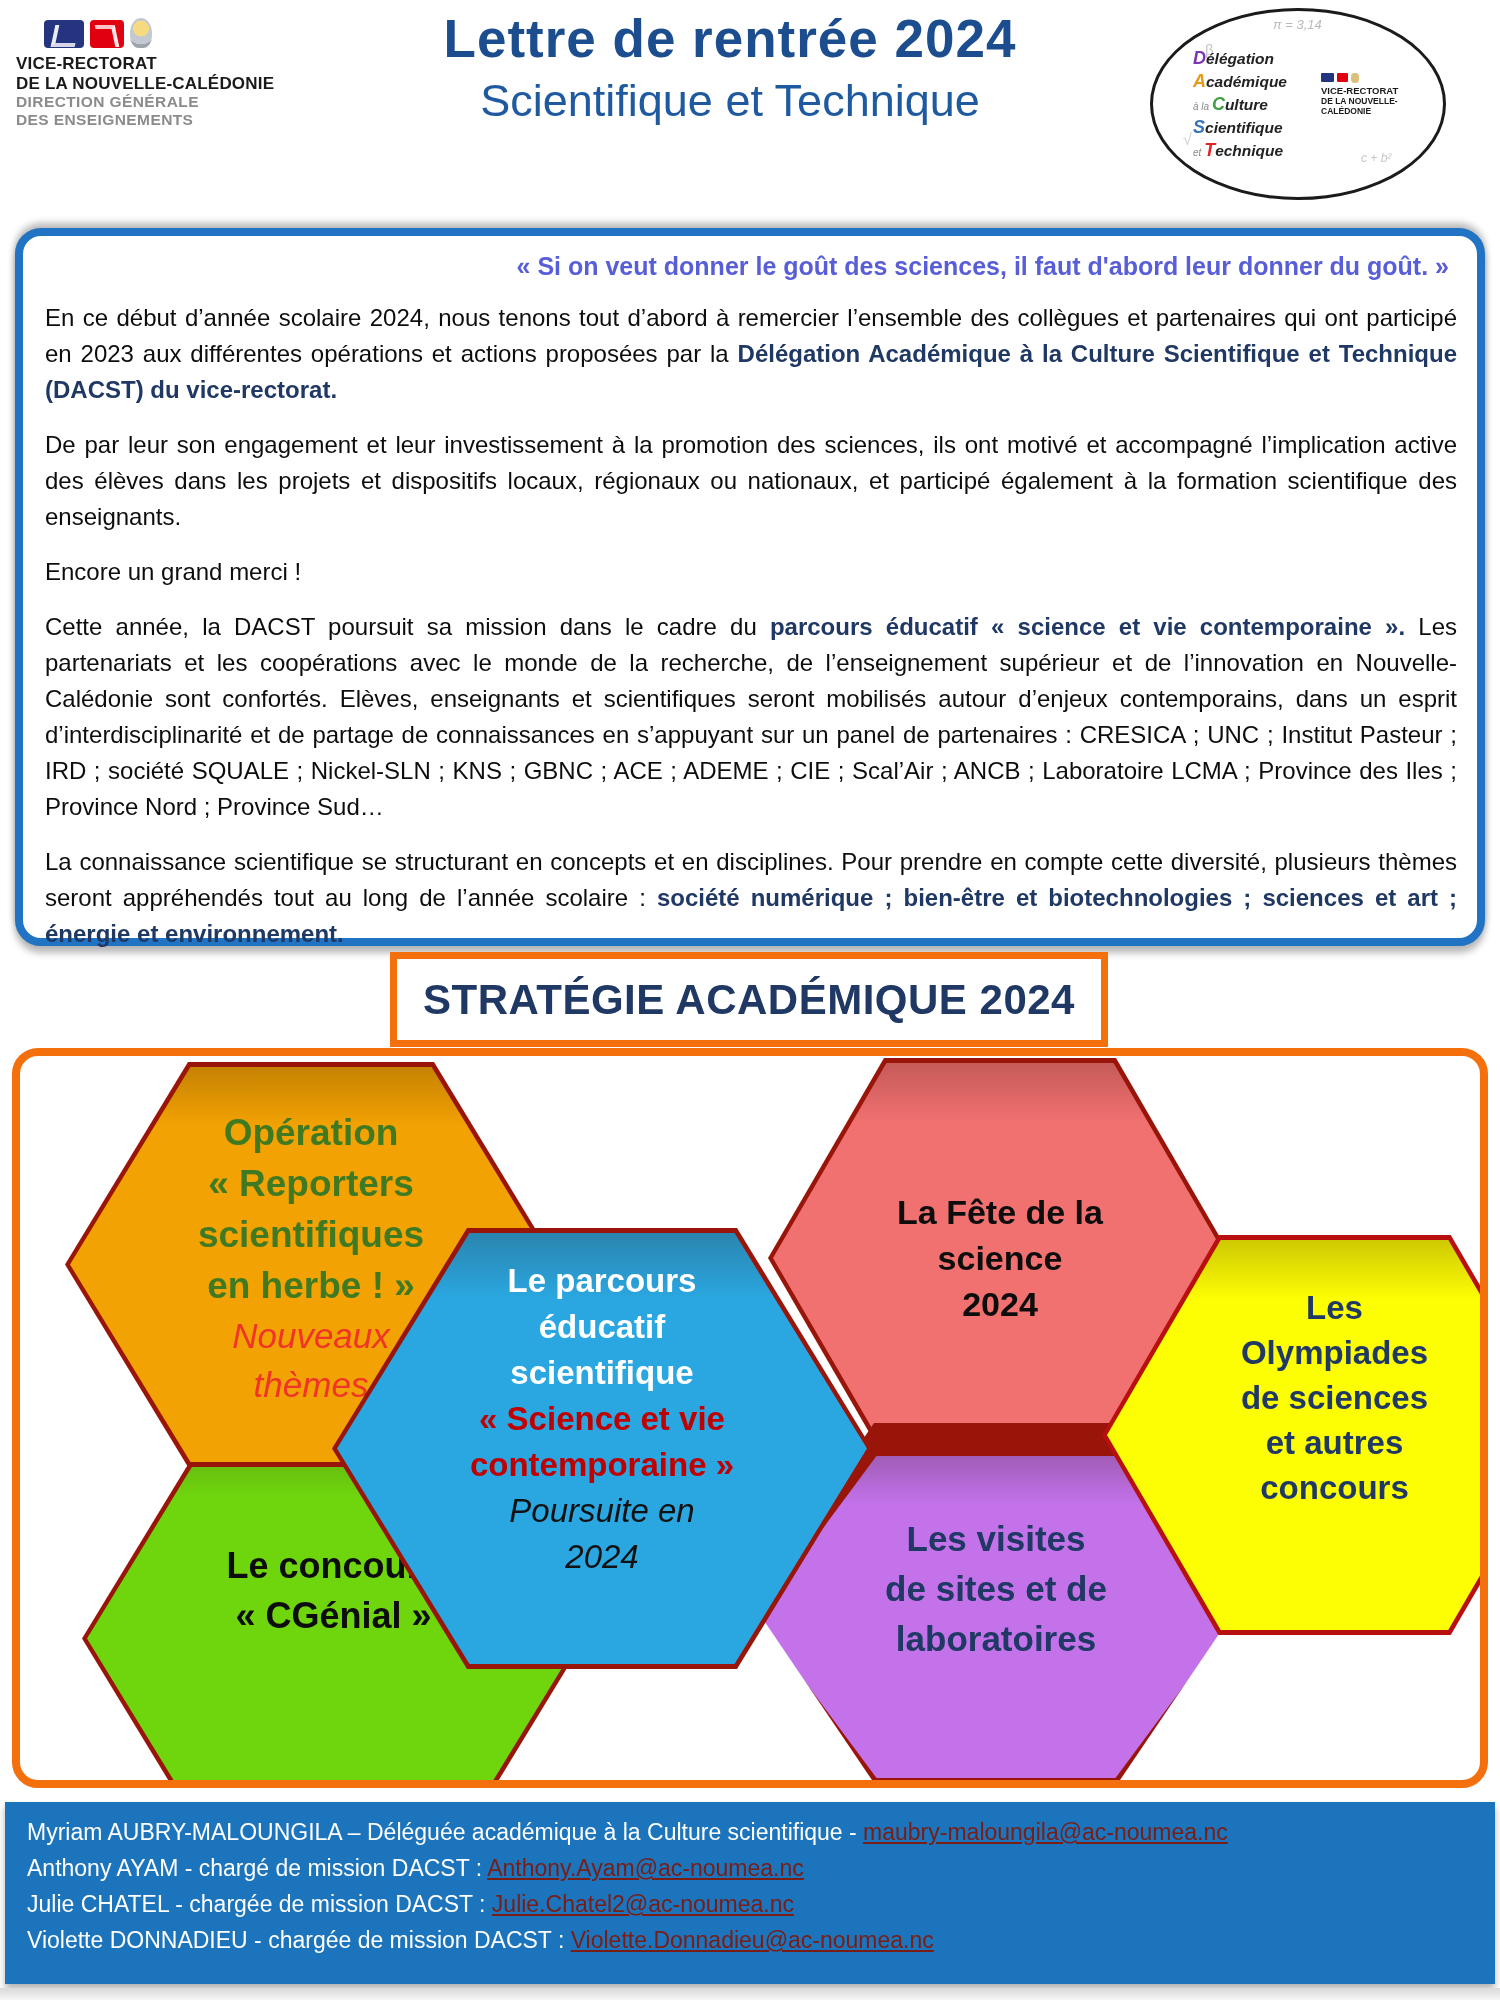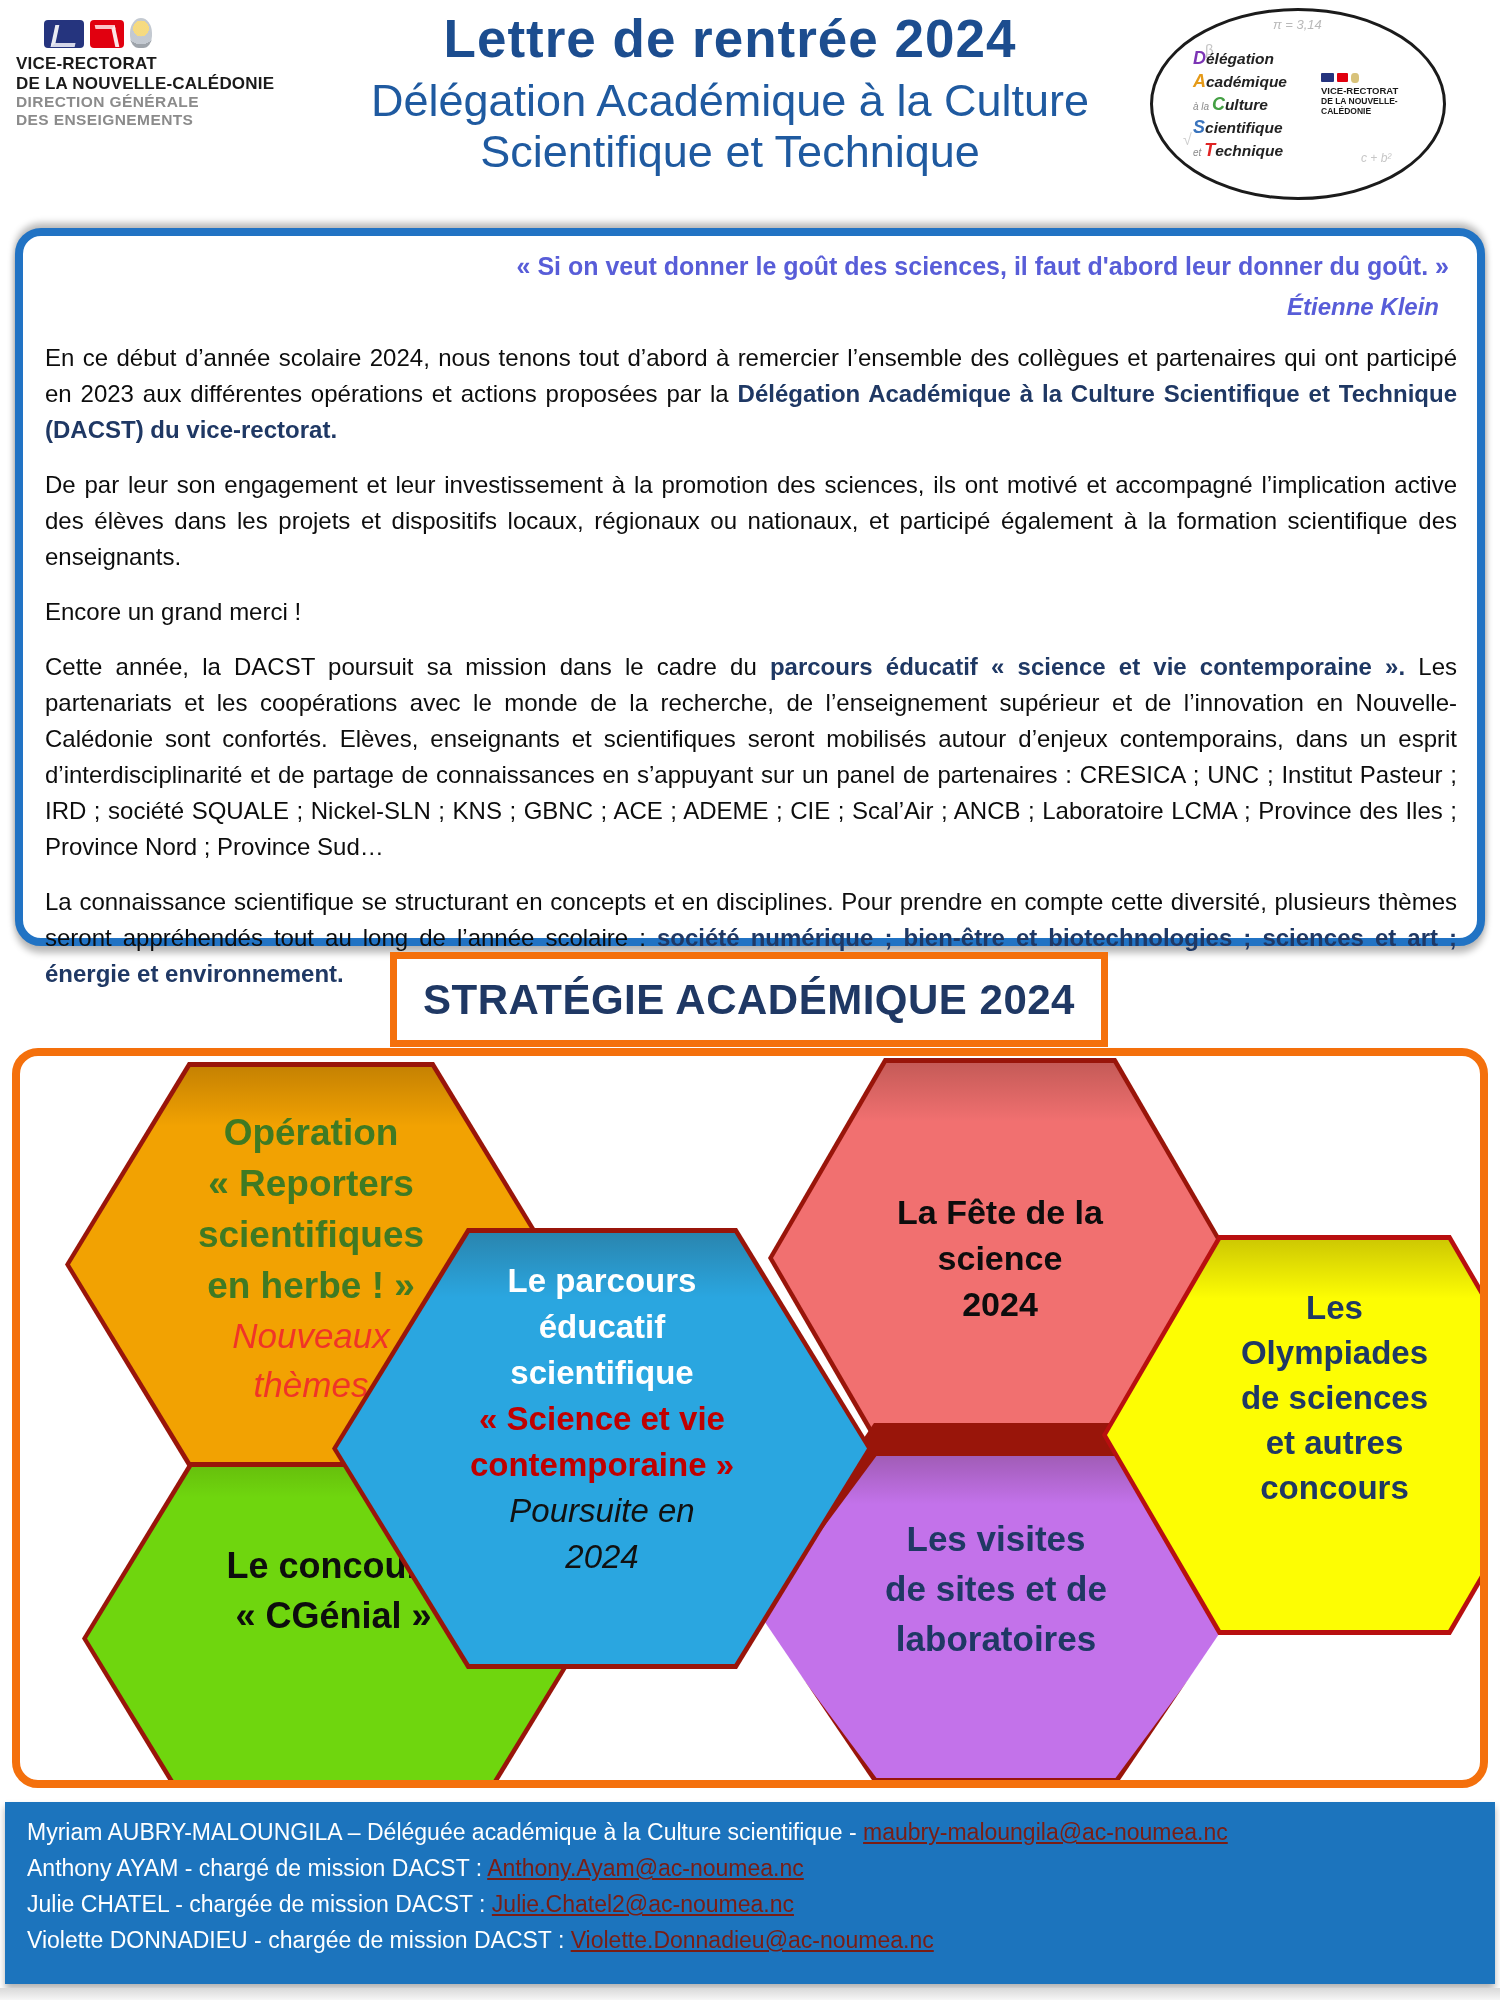--- a/index.html
+++ b/index.html
@@ -123,21 +123,20 @@
     <div class="gov-l1">VICE-RECTORAT</div>
     <div class="gov-l2">DE LA NOUVELLE-CALÉDONIE</div>
     <div class="gov-l3">DIRECTION GÉNÉRALE</div>
     <div class="gov-l4">DES ENSEIGNEMENTS</div>
   </div>
 </div>
 
 <div class="title-block">
   <div class="main-title">Lettre de rentrée 2024</div>
   <div class="subtitle">
-    <div>Délégation Académique à la Culture</div>
     <div>Scientifique et Technique</div>
   </div>
 </div>
 
 <div class="badge">
   <div class="badge-doodle">π = 3,14</div>
   <div class="badge-doodle2">β</div>
   <div class="badge-doodle3">c + b²</div>
   <div class="badge-doodle4">√</div>
   <div class="badge-words">
@@ -153,21 +152,20 @@
       <div class="mini-red"></div>
       <div class="mini-gold"></div>
     </div>
     <div class="mini-l1">VICE-RECTORAT</div>
     <div class="mini-l2">DE LA NOUVELLE-CALÉDONIE</div>
   </div>
 </div>
 
 <div class="intro-box">
   <div class="quote">« Si on veut donner le goût des sciences, il faut d'abord leur donner du goût. »</div>
-  <div class="quote-author">Étienne Klein</div>
   <p><span>En ce début d’année scolaire 2024, nous tenons tout d’abord à remercier l’ensemble des collègues et partenaires qui ont participé en 2023 aux différentes opérations et actions proposées par la </span><span class="navy">Délégation Académique à la Culture Scientifique et Technique (DACST) du vice-rectorat.</span></p>
   <p>De par leur son engagement et leur investissement à la promotion des sciences, ils ont motivé et accompagné l’implication active des élèves dans les projets et dispositifs locaux, régionaux ou nationaux, et participé également à la formation scientifique des enseignants.</p>
   <p>Encore un grand merci !</p>
   <p><span>Cette année, la DACST poursuit sa mission dans le cadre du </span><span class="navy">parcours éducatif « science et vie contemporaine ».</span><span> Les partenariats et les coopérations avec le monde de la recherche, de l’enseignement supérieur et de l’innovation en Nouvelle-Calédonie sont confortés. Elèves, enseignants et scientifiques seront mobilisés autour d’enjeux contemporains, dans un esprit d’interdisciplinarité et de partage de connaissances en s’appuyant sur un panel de partenaires : CRESICA ; UNC ; Institut Pasteur ; IRD ; société SQUALE ; Nickel-SLN ; KNS ; GBNC ; ACE ; ADEME ; CIE ; Scal’Air ; ANCB ; Laboratoire LCMA ; Province des Iles ; Province Nord ; Province Sud…</span></p>
   <p><span>La connaissance scientifique se structurant en concepts et en disciplines. Pour prendre en compte cette diversité, plusieurs thèmes seront appréhendés tout au long de l’année scolaire : </span><span class="navy">société numérique ; bien-être et biotechnologies ; sciences et art ; énergie et environnement.</span></p>
 </div>
 
 <div class="strategy-box">
   <div class="strategy-title">STRATÉGIE ACADÉMIQUE 2024</div>
 </div>

